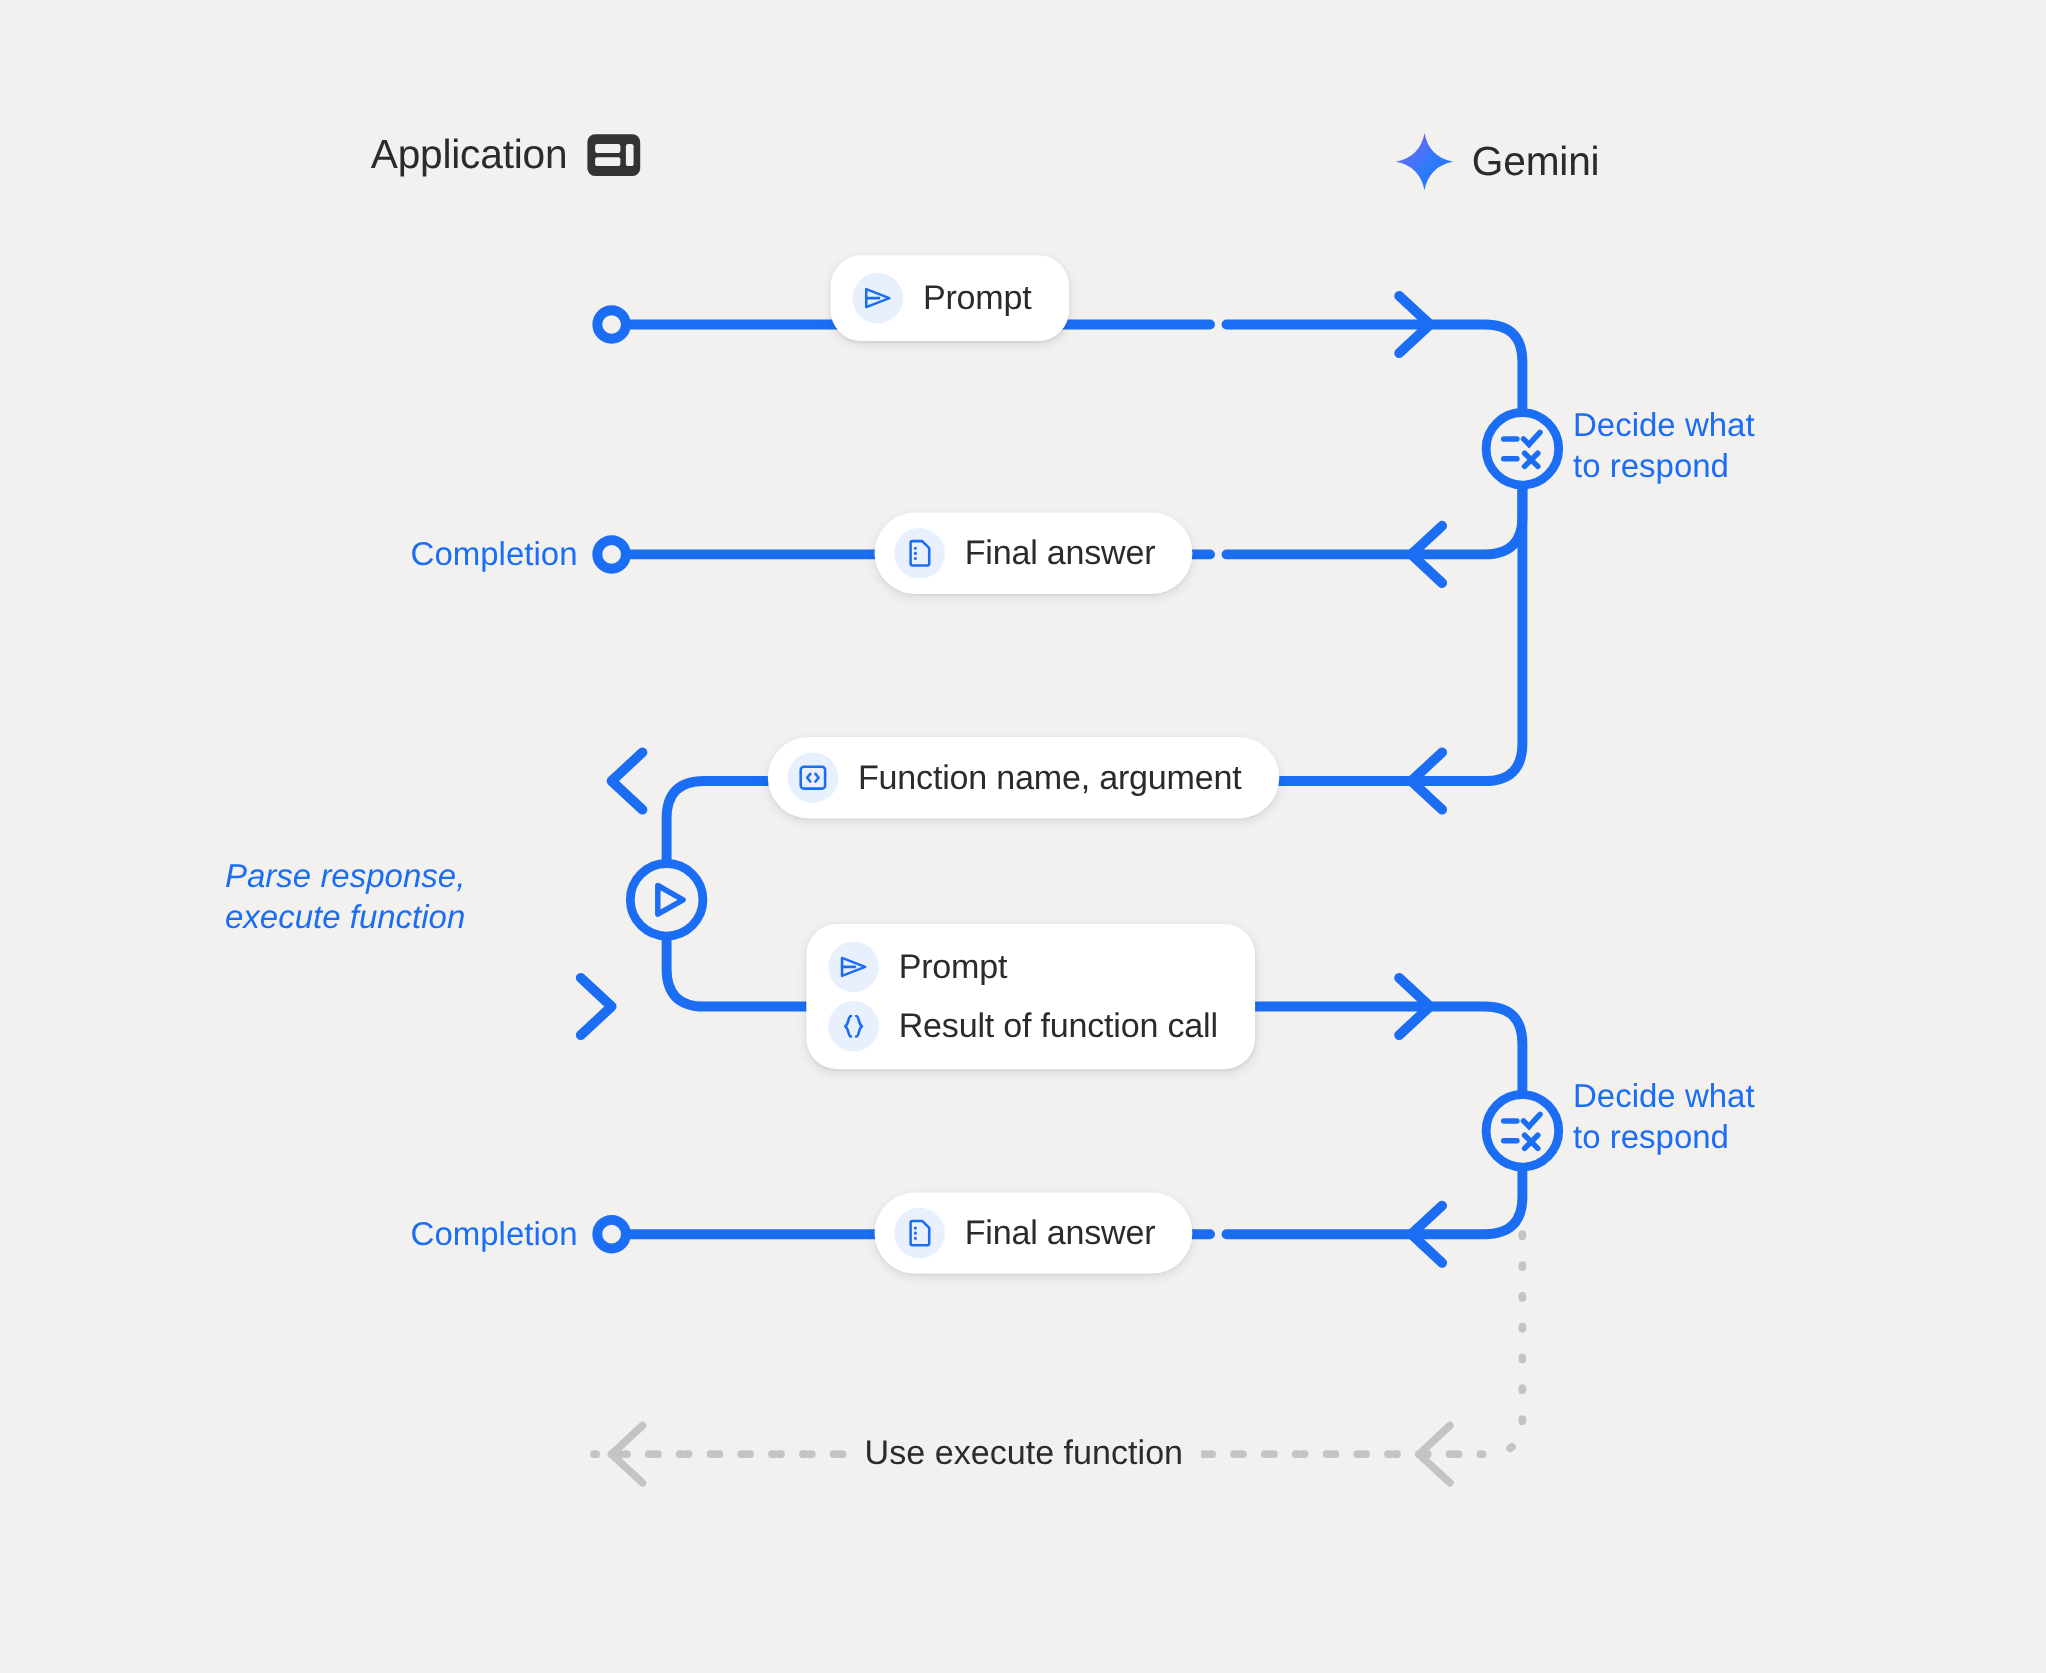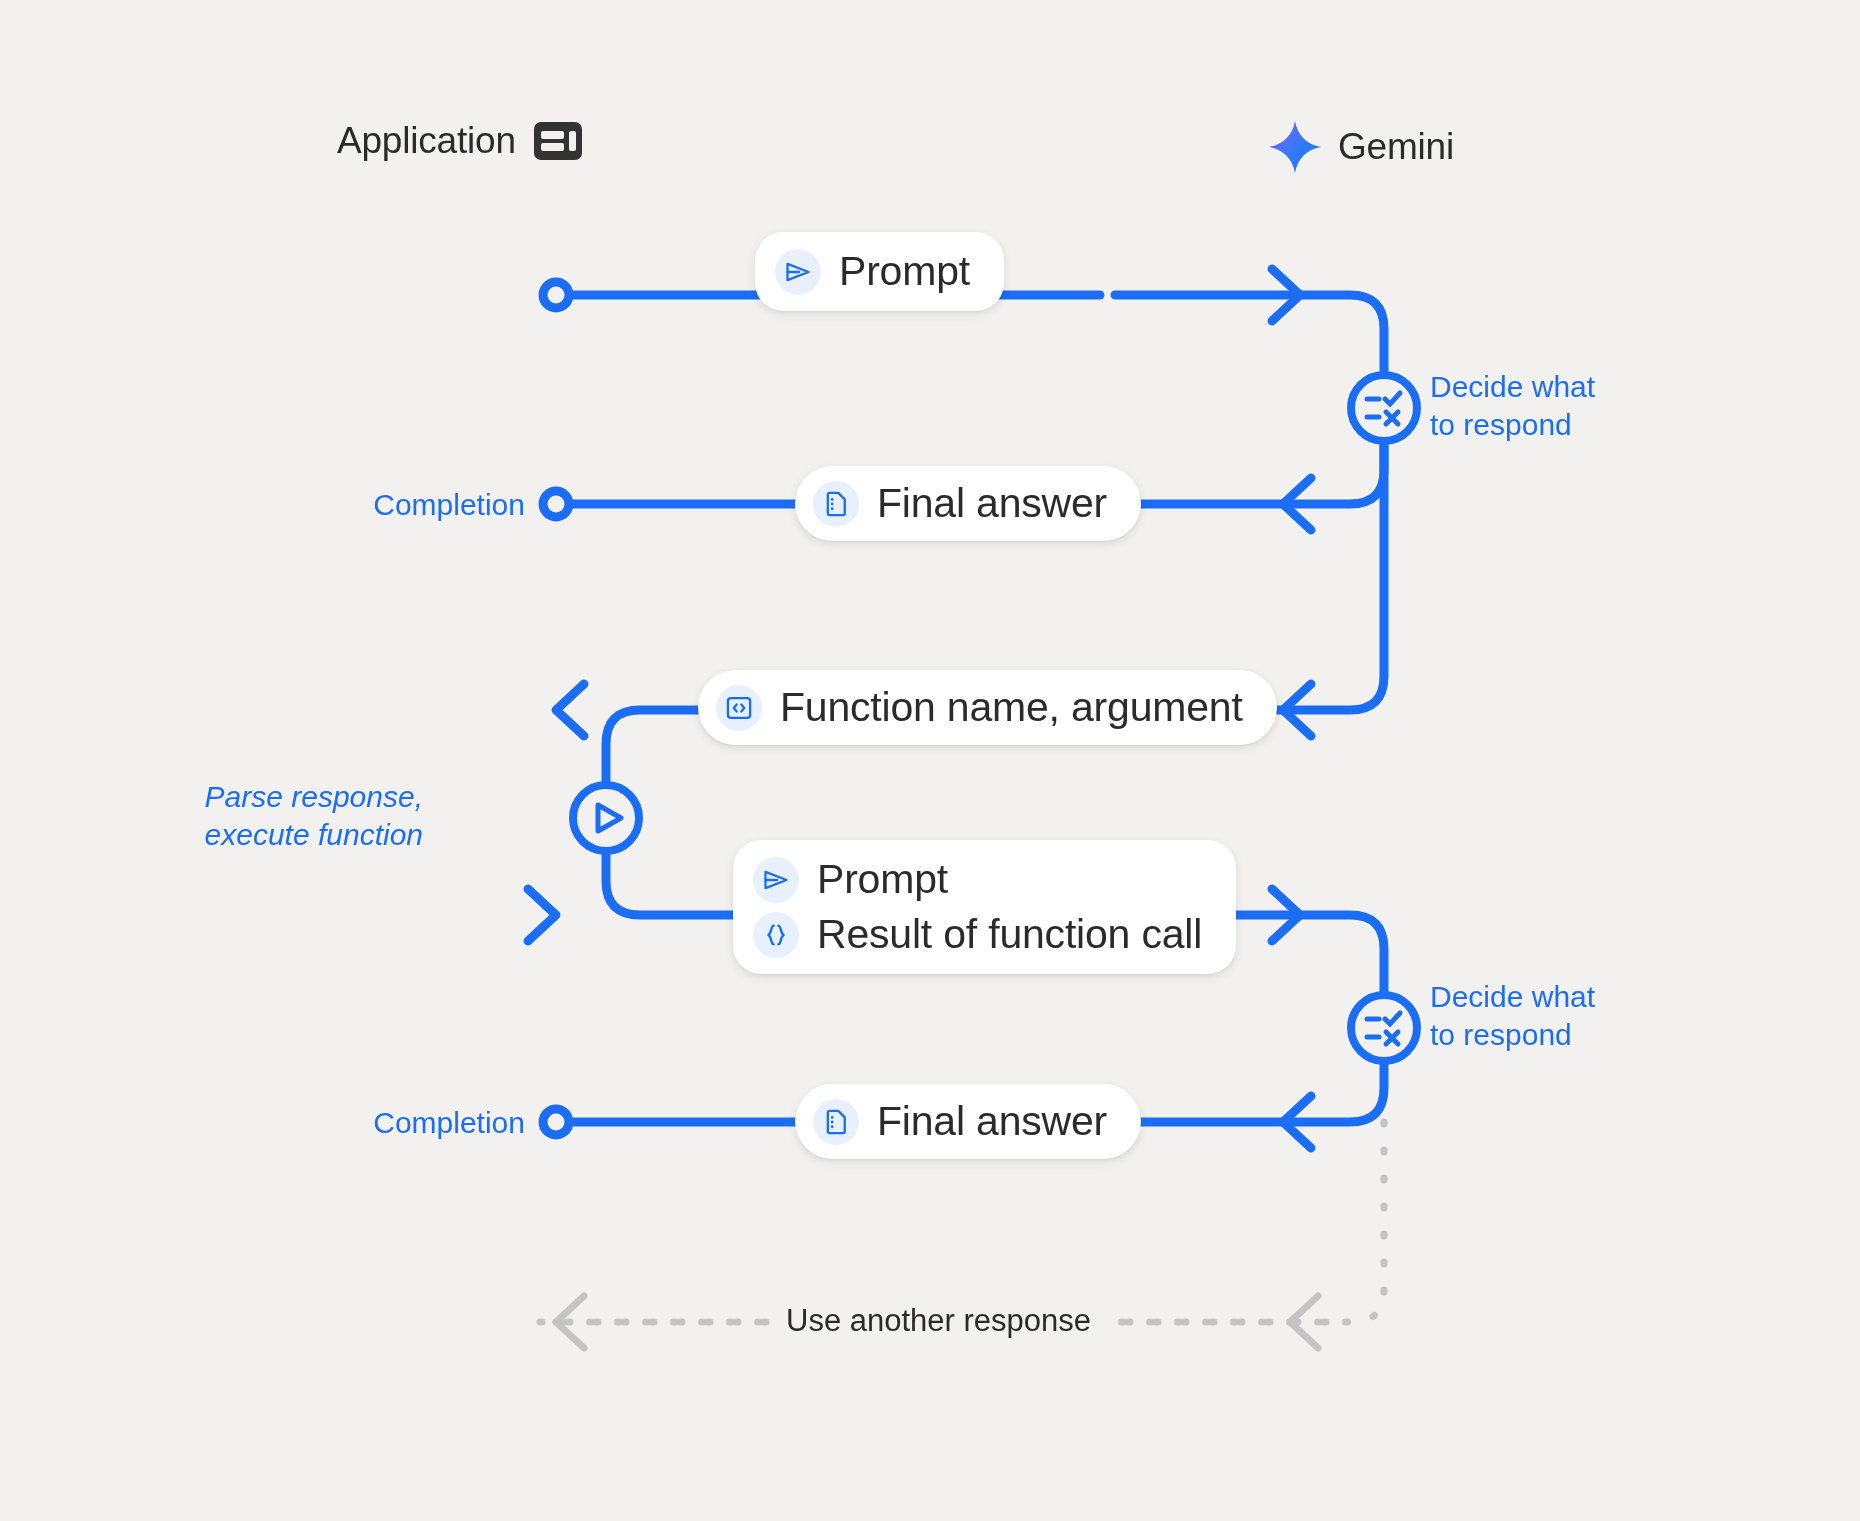--- a/index.html
+++ b/index.html
@@ -59,21 +59,21 @@
     z-index: 5;
   }
   .card.pill { border-radius: 40px; padding: 14px 34px 14px 18px; }
   .row {
     display: flex;
     align-items: center;
     gap: 18px;
     white-space: nowrap;
   }
   .row .label {
-    font-size: 41px;
+    font-size: 31px;
     color: #2b2b2b;
     letter-spacing: -0.2px;
   }
   .badge {
     width: 46px; height: 46px;
     border-radius: 50%;
     background: #e8f0fe;
     display: flex;
     align-items: center;
     justify-content: center;
@@ -293,15 +293,15 @@
   <div class="side-label left" style="left:188px; top:778px; width:235px;font-style:italic;">Parse response,
 execute function</div>
 
   <div class="side-label right" style="left:1430px; top:978px;">Decide what
 to respond</div>
 
   <div class="side-label left" style="left:360px; top:486px; width:165px;">Completion</div>
 
   <div class="side-label left" style="left:360px; top:1104px; width:165px;">Completion</div>
 
-  <div class="loop-label" style="left:770px; top:1303px;">Use another response</div>
+  <div class="loop-label" style="left:770px; top:1303px;">Use execute function</div>
 
 </div>
 
 </body></html>

